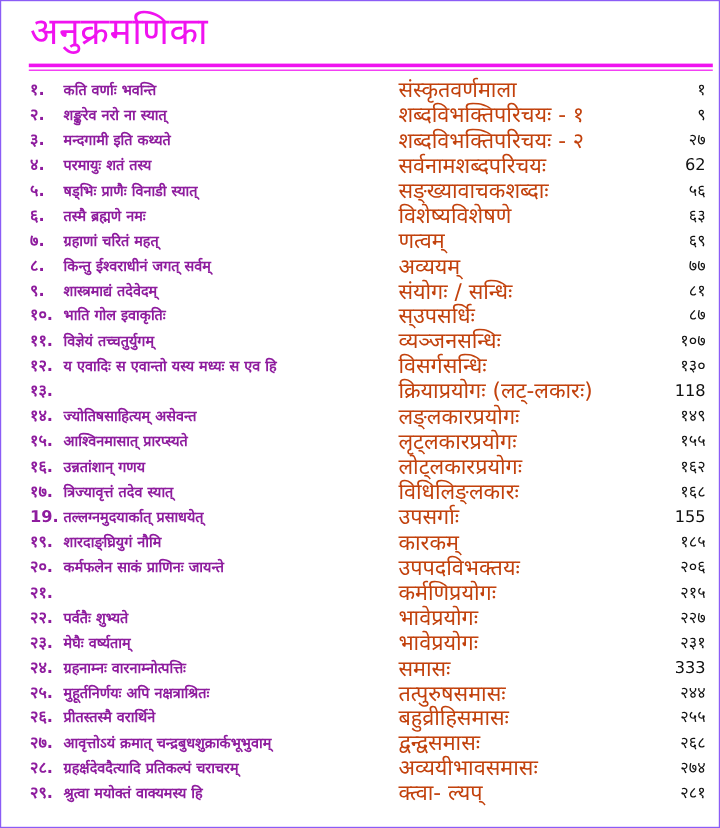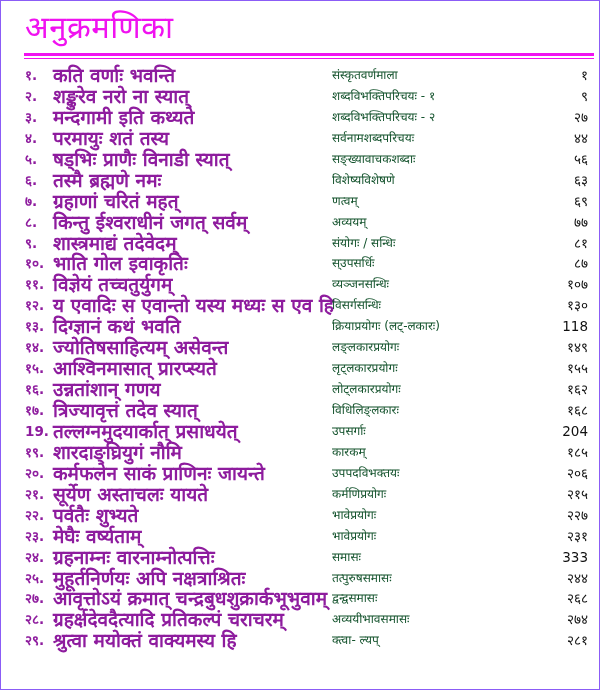--- a/index.html
+++ b/index.html
@@ -25,26 +25,26 @@
     position: absolute; left: 0; top: 64px; width: 600px;
   }
   .row {
     position: relative; height: 20.95px; width: 600px;
   }
   .num {
     position: absolute; left: 24px; top: 0; font-size: 13.5px; line-height: 21px;
     color: #8e1c9e; font-weight: bold;
   }
   .ttl {
-    position: absolute; left: 52px; top: 0; font-size: 19px; line-height: 21px;
+    position: absolute; left: 52px; top: 0; font-size: 12px; line-height: 21px;
     color: #8e1c9e; font-weight: bold; white-space: nowrap;
   }
   .chap {
-    position: absolute; left: 331px; top: 0; font-size: 12px; line-height: 21px;
-    color: #14532d; white-space: nowrap;
+    position: absolute; left: 331px; top: 0; font-size: 18px; line-height: 21px;
+    color: #c2410c; white-space: nowrap;
   }
   .pg {
     position: absolute; right: 13px; top: 0; font-size: 13.5px; line-height: 21px;
     color: #111; text-align: right; white-space: nowrap;
   }
 </style>
 </head>
 <body>
 
 <div class="page">
@@ -68,21 +68,21 @@
       <div class="row">
         <span class="num">३.</span>
         <span class="ttl">मन्दगामी इति कथ्यते</span>
         <span class="chap">शब्दविभक्तिपरिचयः - २</span>
         <span class="pg">२७</span>
       </div>
       <div class="row">
         <span class="num">४.</span>
         <span class="ttl">परमायुः शतं तस्य</span>
         <span class="chap">सर्वनामशब्दपरिचयः</span>
-        <span class="pg">४४</span>
+        <span class="pg">62</span>
       </div>
       <div class="row">
         <span class="num">५.</span>
         <span class="ttl">षड्भिः प्राणैः विनाडी स्यात्</span>
         <span class="chap">सङ्ख्यावाचकशब्दाः</span>
         <span class="pg">५६</span>
       </div>
       <div class="row">
         <span class="num">६.</span>
         <span class="ttl">तस्मै ब्रह्मणे नमः</span>
@@ -120,21 +120,20 @@
         <span class="pg">१०७</span>
       </div>
       <div class="row">
         <span class="num">१२.</span>
         <span class="ttl">य एवादिः स एवान्तो यस्य मध्यः स एव हि</span>
         <span class="chap">विसर्गसन्धिः</span>
         <span class="pg">१३०</span>
       </div>
       <div class="row">
         <span class="num">१३.</span>
-        <span class="ttl">दिग्ज्ञानं कथं भवति</span>
         <span class="chap">क्रियाप्रयोगः (लट्-लकारः)</span>
         <span class="pg">118</span>
       </div>
       <div class="row">
         <span class="num">१४.</span>
         <span class="ttl">ज्योतिषसाहित्यम् असेवन्त</span>
         <span class="chap">लङ्लकारप्रयोगः</span>
         <span class="pg">१४९</span>
       </div>
       <div class="row">
@@ -152,37 +151,36 @@
       <div class="row">
         <span class="num">१७.</span>
         <span class="ttl">त्रिज्यावृत्तं तदेव स्यात्</span>
         <span class="chap">विधिलिङ्लकारः</span>
         <span class="pg">१६८</span>
       </div>
       <div class="row">
         <span class="num">19.</span>
         <span class="ttl">तल्लग्नमुदयार्कात् प्रसाधयेत्</span>
         <span class="chap">उपसर्गाः</span>
-        <span class="pg">204</span>
+        <span class="pg">155</span>
       </div>
       <div class="row">
         <span class="num">१९.</span>
         <span class="ttl">शारदाङ्घ्रियुगं नौमि</span>
         <span class="chap">कारकम्</span>
         <span class="pg">१८५</span>
       </div>
       <div class="row">
         <span class="num">२०.</span>
         <span class="ttl">कर्मफलेन साकं प्राणिनः जायन्ते</span>
         <span class="chap">उपपदविभक्तयः</span>
         <span class="pg">२०६</span>
       </div>
       <div class="row">
         <span class="num">२१.</span>
-        <span class="ttl">सूर्येण अस्ताचलः यायते</span>
         <span class="chap">कर्मणिप्रयोगः</span>
         <span class="pg">२१५</span>
       </div>
       <div class="row">
         <span class="num">२२.</span>
         <span class="ttl">पर्वतैः शुभ्यते</span>
         <span class="chap">भावेप्रयोगः</span>
         <span class="pg">२२७</span>
       </div>
       <div class="row">
@@ -197,20 +195,26 @@
         <span class="chap">समासः</span>
         <span class="pg">333</span>
       </div>
       <div class="row">
         <span class="num">२५.</span>
         <span class="ttl">मुहूर्तनिर्णयः अपि नक्षत्राश्रितः</span>
         <span class="chap">तत्पुरुषसमासः</span>
         <span class="pg">२४४</span>
       </div>
       <div class="row">
+        <span class="num">२६.</span>
+        <span class="ttl">प्रीतस्तस्मै वरार्थिने</span>
+        <span class="chap">बहुव्रीहिसमासः</span>
+        <span class="pg">२५५</span>
+      </div>
+      <div class="row">
         <span class="num">२७.</span>
         <span class="ttl">आवृत्तोऽयं क्रमात् चन्द्रबुधशुक्रार्कभूभुवाम्</span>
         <span class="chap">द्वन्द्वसमासः</span>
         <span class="pg">२६८</span>
       </div>
       <div class="row">
         <span class="num">२८.</span>
         <span class="ttl">ग्रहर्क्षदेवदैत्यादि प्रतिकल्पं चराचरम्</span>
         <span class="chap">अव्ययीभावसमासः</span>
         <span class="pg">२७४</span>

